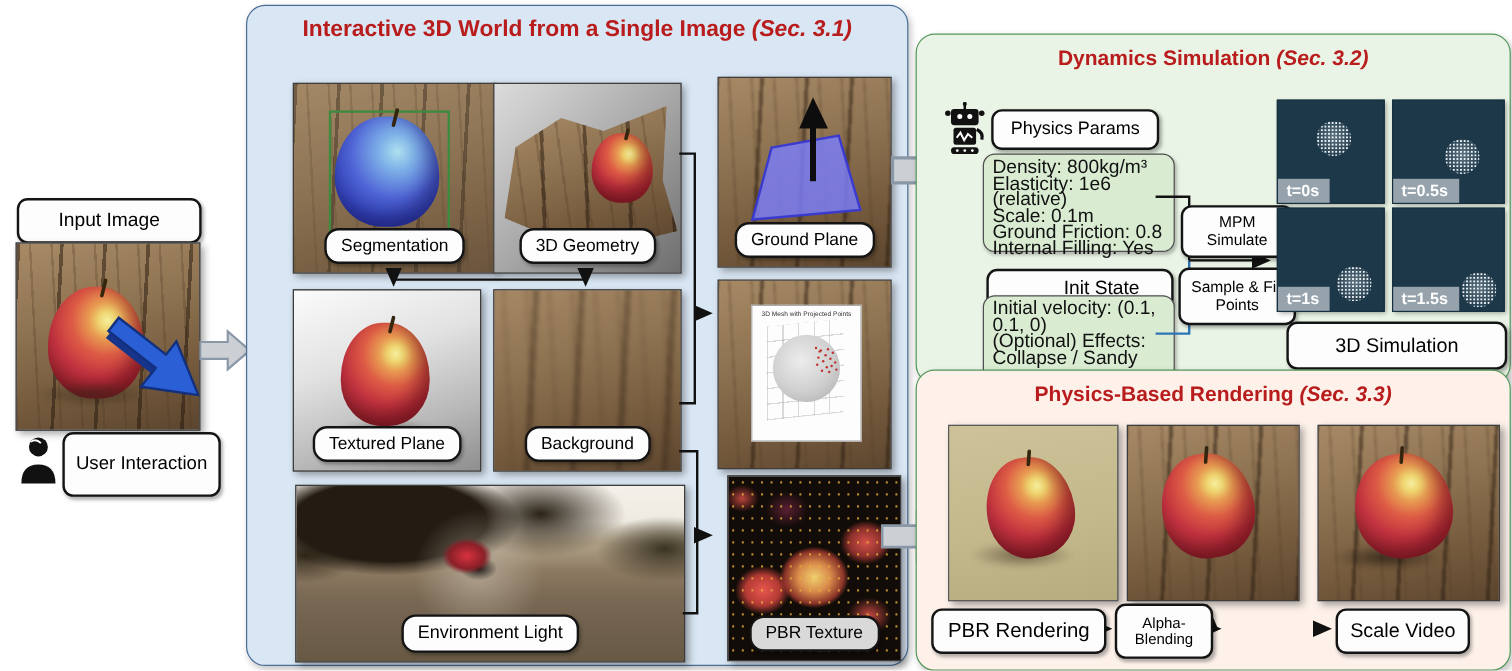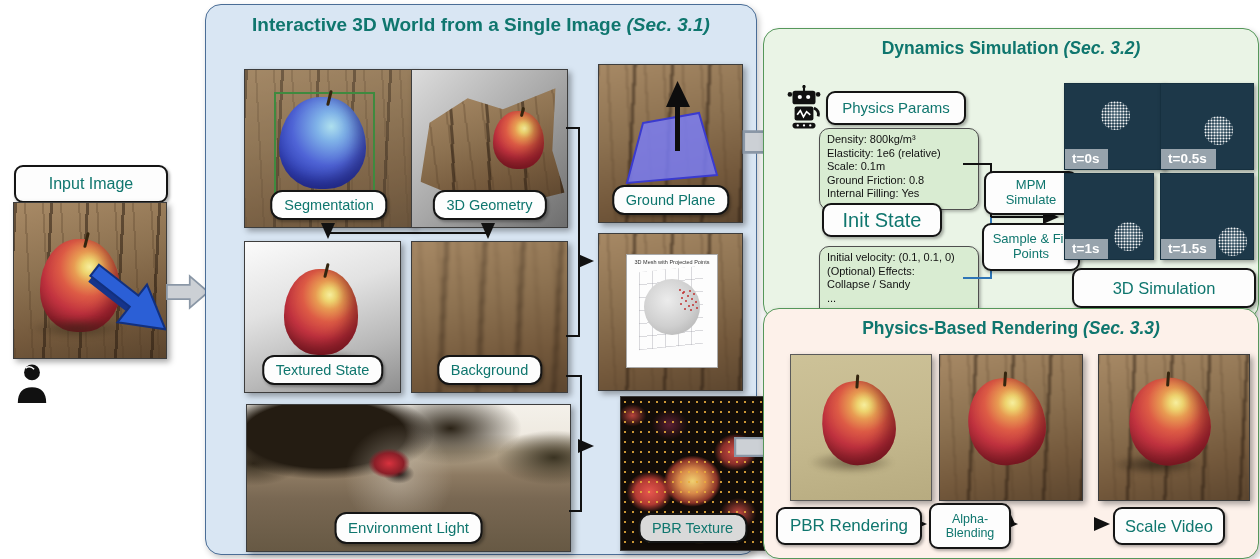--- a/index.html
+++ b/index.html
@@ -5,27 +5,27 @@
   html,body{margin:0;padding:0;background:#fff;}
   .stage{position:relative;width:1260px;height:559px;background:#ffffff;
          font-family:"Liberation Sans",sans-serif;overflow:hidden;}
   .abs{position:absolute;}
   
   .panel{position:absolute;border-radius:16px;box-shadow:2px 3px 6px rgba(0,0,0,.22);}
   .panel-blue{background:#d9e6f3;border:1.6px solid #4a6d96;}
   .panel-green{background:#eaf4e6;border:1.6px solid #55975a;}
   .panel-pink{background:#fdf1ea;border:1.6px solid #55975a;}
   .panel-title{position:absolute;left:0;right:0;top:9px;text-align:center;
-               font-size:19px;font-weight:bold;color:#0f766e;}
+               font-size:19px;font-weight:bold;color:#b91c1c;}
   .panel-title .sec{font-style:italic;}
   .panel-title.small{font-size:17.5px;}
   
   .pill{position:absolute;background:#fdfdfd;border:2px solid #141414;border-radius:9px;
         display:flex;align-items:center;justify-content:center;text-align:center;
-        font-size:15px;color:#0f766e;box-shadow:1.5px 2px 3px rgba(0,0,0,.3);line-height:1.15;}
+        font-size:15px;color:#000000;box-shadow:1.5px 2px 3px rgba(0,0,0,.3);line-height:1.15;}
   .pill.gray{background:#d9d9d9;}
   .img-label{left:50%;transform:translateX(-50%);bottom:7px;height:26px;padding:0 12px;
              white-space:nowrap;font-size:14.5px;border-radius:12px;}
   
   .tile{position:absolute;border:1.6px solid #3d3d3d;box-shadow:3px 3px 6px rgba(0,0,0,.35);
         overflow:hidden;background:#888;}
   .fill{position:absolute;left:0;top:0;right:0;bottom:0;}
   .wood{background:
      repeating-linear-gradient(93deg, rgba(35,22,12,.5) 0 3px, rgba(0,0,0,0) 3px 36px),
      repeating-linear-gradient(87deg, rgba(80,58,36,.28) 0 2px, rgba(0,0,0,0) 2px 18px),
@@ -45,21 +45,21 @@
   
   .simframe{position:absolute;background:#1d3849;border:1px solid #16303f;box-shadow:2px 2px 4px rgba(0,0,0,.35);}
   .psphere{position:absolute;width:29px;height:29px;border-radius:50%;
      background-image:radial-gradient(rgba(255,255,255,.95) .8px,rgba(255,255,255,0) 1.15px),
        radial-gradient(circle at 50% 45%,rgba(190,210,220,.4),rgba(190,210,220,.05) 72%);
      background-size:3px 3px,100% 100%;}
   .tstamp{position:absolute;left:0;bottom:0;background:#97a3ac;color:#fff;font-weight:bold;
      font-size:13.5px;padding:2px 9px 3px 7px;}
   
   .greenbox{position:absolute;background:#d9ecd2;border:1.6px solid #4e4e4e;border-radius:10px;
-     font-size:11px;line-height:13.6px;color:#111;padding:4px 7px;white-space:pre-line;
+     font-size:16px;line-height:13.6px;color:#111;padding:4px 7px;white-space:pre-line;
      box-shadow:1.5px 2px 3px rgba(0,0,0,.25);}
   svg{display:block;}
   .conn{position:absolute;pointer-events:none;}
 </style>
 </head>
 <body>
 
 <div class="stage">
 
   <div class="pill" style="left:14px;top:165px;width:150px;height:34px;font-size:16px;">Input Image</div>
@@ -74,20 +74,21 @@
         <polygon points="0,34 50,34 50,20 92,44 50,68 50,48 0,48" fill="#2b5fd6" stroke="#12307e" stroke-width="2"></polygon>
       </g>
     </svg>
   </div>
 
   <svg class="abs" style="left:16px;top:364px;" width="32" height="40" viewBox="0 0 30 38">
     <circle cx="15" cy="8" r="7.5" fill="#111"></circle>
     <path d="M1.5 37 q0 -15 13.5 -15 q13.5 0 13.5 15 z" fill="#111"></path>
     <path d="M9 4 q4 -3 8 1" stroke="#fff" stroke-width="1.4" fill="none"></path>
   </svg>
+  <div class="pill" style="left:52px;top:360px;width:112px;height:50px;font-size:15.5px;padding:0 8px;">User Interaction</div>
 
   <svg class="abs" style="left:166px;top:273px;" width="44" height="38" viewBox="0 0 100 80">
     <polygon points="2,24 54,24 54,4 96,40 54,76 54,56 2,56" fill="#ccd0d5" stroke="#8a97a6" stroke-width="4"></polygon>
   </svg>
 
   <div class="panel panel-blue" style="left:205px;top:4px;width:550px;height:549px;">
     <div class="panel-title">
       <span>Interactive 3D World from a Single Image</span>
       <span class="sec"> <span>(Sec. 3.1)</span></span>
     </div>
@@ -106,21 +107,21 @@
       <div class="abs wood" style="left:4%;top:14%;width:92%;height:74%;transform:rotate(-5deg);
            clip-path:polygon(10% 22%,38% 4%,62% 16%,100% 2%,94% 55%,100% 92%,58% 100%,22% 86%,0 72%,6% 42%);"></div>
       <div class="apple" style="left:52%;top:26%;width:33%;height:37%;"></div>
       <div class="pill img-label">3D Geometry</div>
     </div>
 
     <div class="tile" style="left:38px;top:236px;width:155px;height:150px;">
       <div class="fill" style="background:linear-gradient(160deg,#fbfbfb 0%,#e2e2e2 38%,#b8b8b8 72%,#8e8e8e 100%);"></div>
       <div class="shadow-ell" style="left:22%;top:72%;width:56%;height:12%;"></div>
       <div class="apple" style="left:25%;top:18%;width:48%;height:57%;"></div>
-      <div class="pill img-label">Textured State</div>
+      <div class="pill img-label">Textured Plane</div>
     </div>
 
     <div class="tile" style="left:205px;top:236px;width:155px;height:150px;">
       <div class="fill wood blur2"></div>
       <div class="pill img-label">Background</div>
     </div>
 
     <div class="tile" style="left:40px;top:399px;width:323px;height:146px;">
       <div class="fill" style="background:
           radial-gradient(ellipse 28px 20px at 44% 40%, #d8323e 0%, #8a1f28 52%, rgba(0,0,0,0) 75%),
@@ -154,21 +155,21 @@
              transform:skewY(-6deg);"></div>
         <div class="abs" style="left:17px;top:24px;width:56px;height:56px;border-radius:50%;
              background:radial-gradient(circle at 42% 38%,#ececec 0%,#cfcfcf 55%,#a8a8a8 100%);"></div>
         <div class="abs" style="left:52px;top:34px;width:2px;height:2px;background:#c03030;border-radius:50%;
              box-shadow:4px 2px #c03030,8px 6px #c03030,2px 8px #c03030,10px 1px #c03030,6px 11px #c03030,
              12px 9px #c03030,1px 14px #c03030,9px 16px #c03030,14px 4px #c03030,5px 19px #c03030,
              13px 15px #c03030,16px 12px #c03030,3px 3px #c03030,11px 20px #c03030,17px 18px #c03030;"></div>
       </div>
     </div>
 
-    <div class="tile" style="left:414px;top:391px;width:143px;height:153px;">
+    <div class="tile" style="left:400px;top:391px;width:143px;height:153px;">
       <div class="fill" style="background:
           radial-gradient(rgba(235,175,60,.85) .7px, rgba(0,0,0,0) 1.1px),
           radial-gradient(ellipse 32px 28px at 20% 62%, #e8574f 0%, #b23a33 45%, rgba(0,0,0,0) 72%),
           radial-gradient(ellipse 36px 32px at 50% 55%, #f0d070 0%, #d88a4a 38%, #8a3328 68%, rgba(0,0,0,0) 80%),
           radial-gradient(ellipse 28px 24px at 80% 36%, #d4504a 0%, #8a2f2a 50%, rgba(0,0,0,0) 76%),
           radial-gradient(ellipse 24px 20px at 34% 18%, #5a1f33 0%, rgba(0,0,0,0) 75%),
           radial-gradient(ellipse 26px 22px at 82% 76%, #c84a42 0%, rgba(0,0,0,0) 70%),
           radial-gradient(ellipse 22px 18px at 55% 88%, #e8b860 0%, rgba(0,0,0,0) 70%),
           radial-gradient(ellipse 20px 16px at 8% 12%, #b8433c 0%, rgba(0,0,0,0) 70%),
           #120c08;
@@ -227,41 +228,41 @@
         <circle cx="23" cy="38.7" r="1.1" fill="#fff"></circle>
     </svg>
 
     <div class="pill" style="left:62px;top:62px;width:136px;height:30px;">Physics Params</div>
     <div class="greenbox" style="left:55px;top:99px;width:144px;height:72px;">Density: 800kg/m³
 Elasticity: 1e6 (relative)
 Scale: 0.1m
 Ground Friction: 0.8
 Internal Filling: Yes</div>
 
-    <div class="pill" style="left:58px;top:174px;width:116px;height:30px;font-size:20px;">Init State</div>
+    <div class="pill" style="left:58px;top:195px;width:116px;height:30px;font-size:16px;padding-left:36px;">Init State</div>
     <div class="greenbox" style="left:55px;top:217px;width:144px;height:64px;">Initial velocity: (0.1, 0.1, 0)
 (Optional) Effects:
 Collapse / Sandy
 ...</div>
 
     <svg class="conn" style="left:0;top:0;" width="494" height="290" viewBox="0 0 494 290">
       <defs>
         <marker id="ah2" markerWidth="9" markerHeight="8" refX="6.5" refY="3.5" orient="auto">
           <path d="M0,0 L8,3.5 L0,7 Z" fill="#111"></path>
         </marker>
       </defs>
       <path d="M199 135 H227 V188" stroke="#111" stroke-width="2" fill="none"></path>
       <path d="M199 249 H227 V188" stroke="#2e75b6" stroke-width="2" fill="none"></path>
       <path d="M227 188 H292" stroke="#111" stroke-width="2" fill="none" marker-end="url(#ah2)"></path>
     </svg>
 
     <div class="pill" style="left:220px;top:142px;width:78px;height:40px;font-size:13px;padding:0 6px;">MPM Simulate</div>
     <div class="pill" style="left:218px;top:194px;width:82px;height:44px;font-size:13px;padding:0 6px;">Sample &amp; Fill Points</div>
 
-    <div class="simframe" style="left:300px;top:54px;width:88px;height:85px;padding-left:12px;">
+    <div class="simframe" style="left:300px;top:54px;width:88px;height:85px;">
       <div class="psphere" style="left:36%;top:20%;"></div>
       <div class="tstamp">t=0s</div>
     </div>
     <div class="simframe" style="left:396px;top:54px;width:92px;height:85px;">
       <div class="psphere" style="left:47%;top:38%;"></div>
       <div class="tstamp">t=0.5s</div>
     </div>
     <div class="simframe" style="left:300px;top:144px;width:88px;height:85px;">
       <div class="psphere" style="left:56%;top:56%;"></div>
       <div class="tstamp">t=1s</div>

